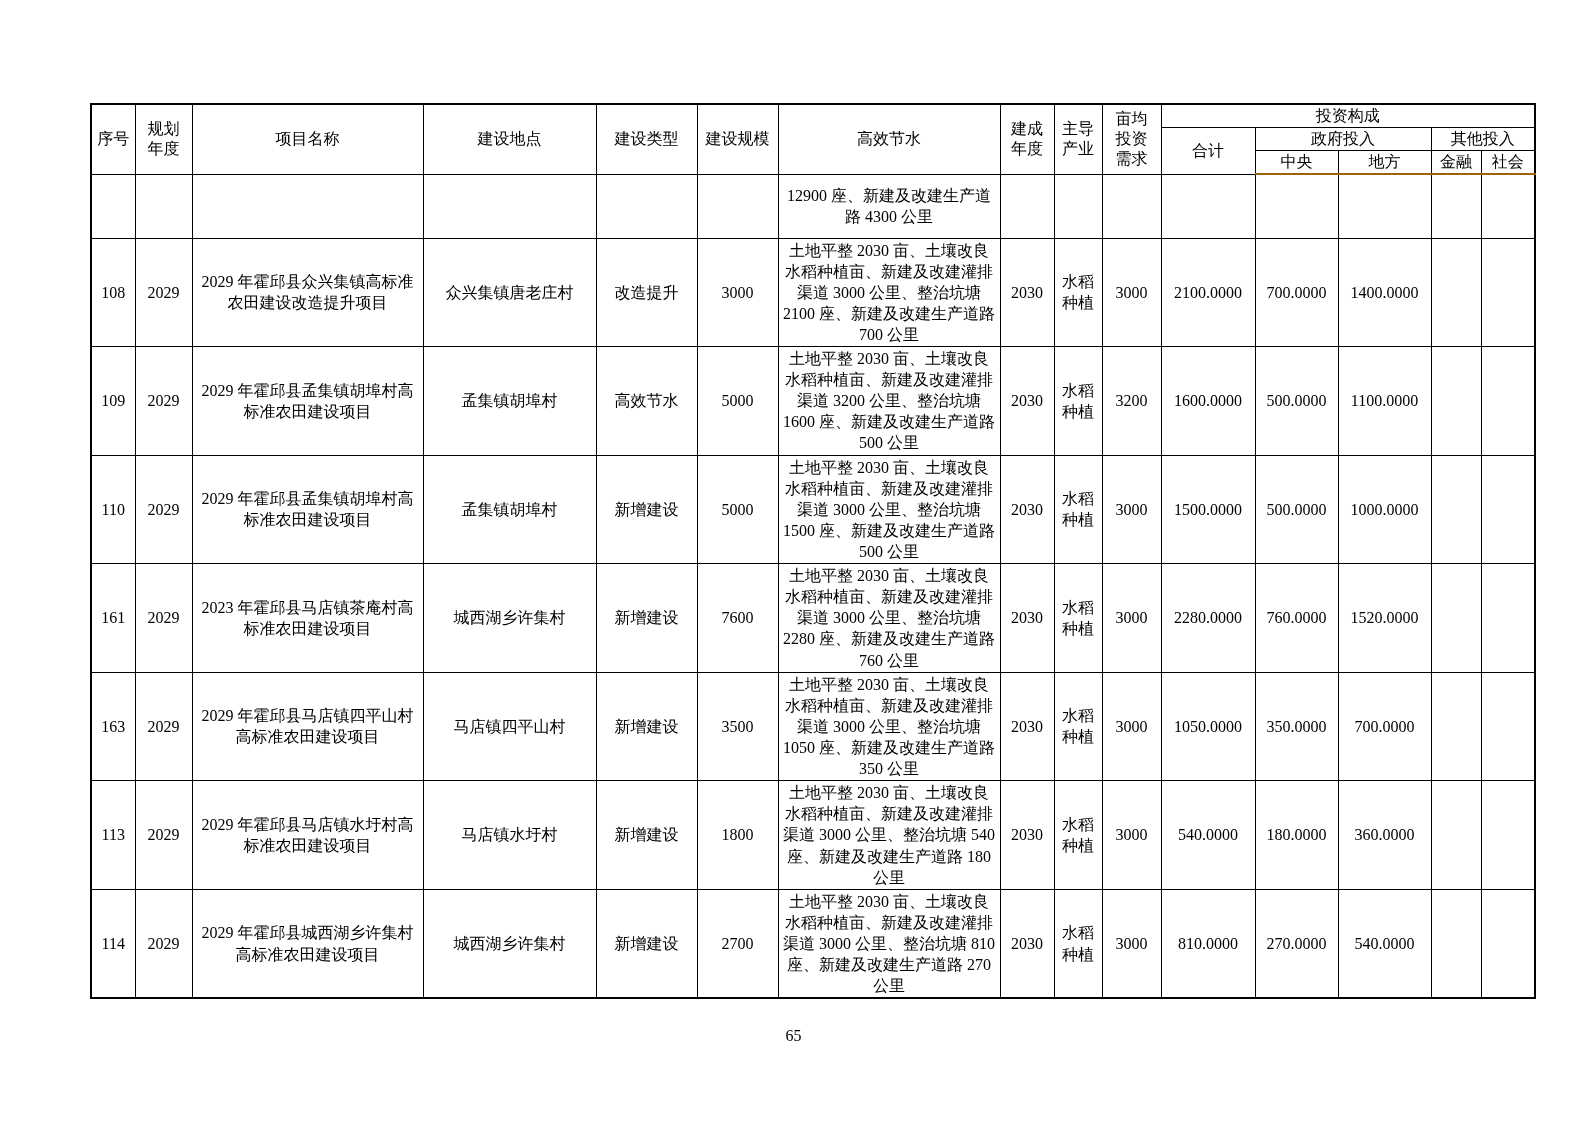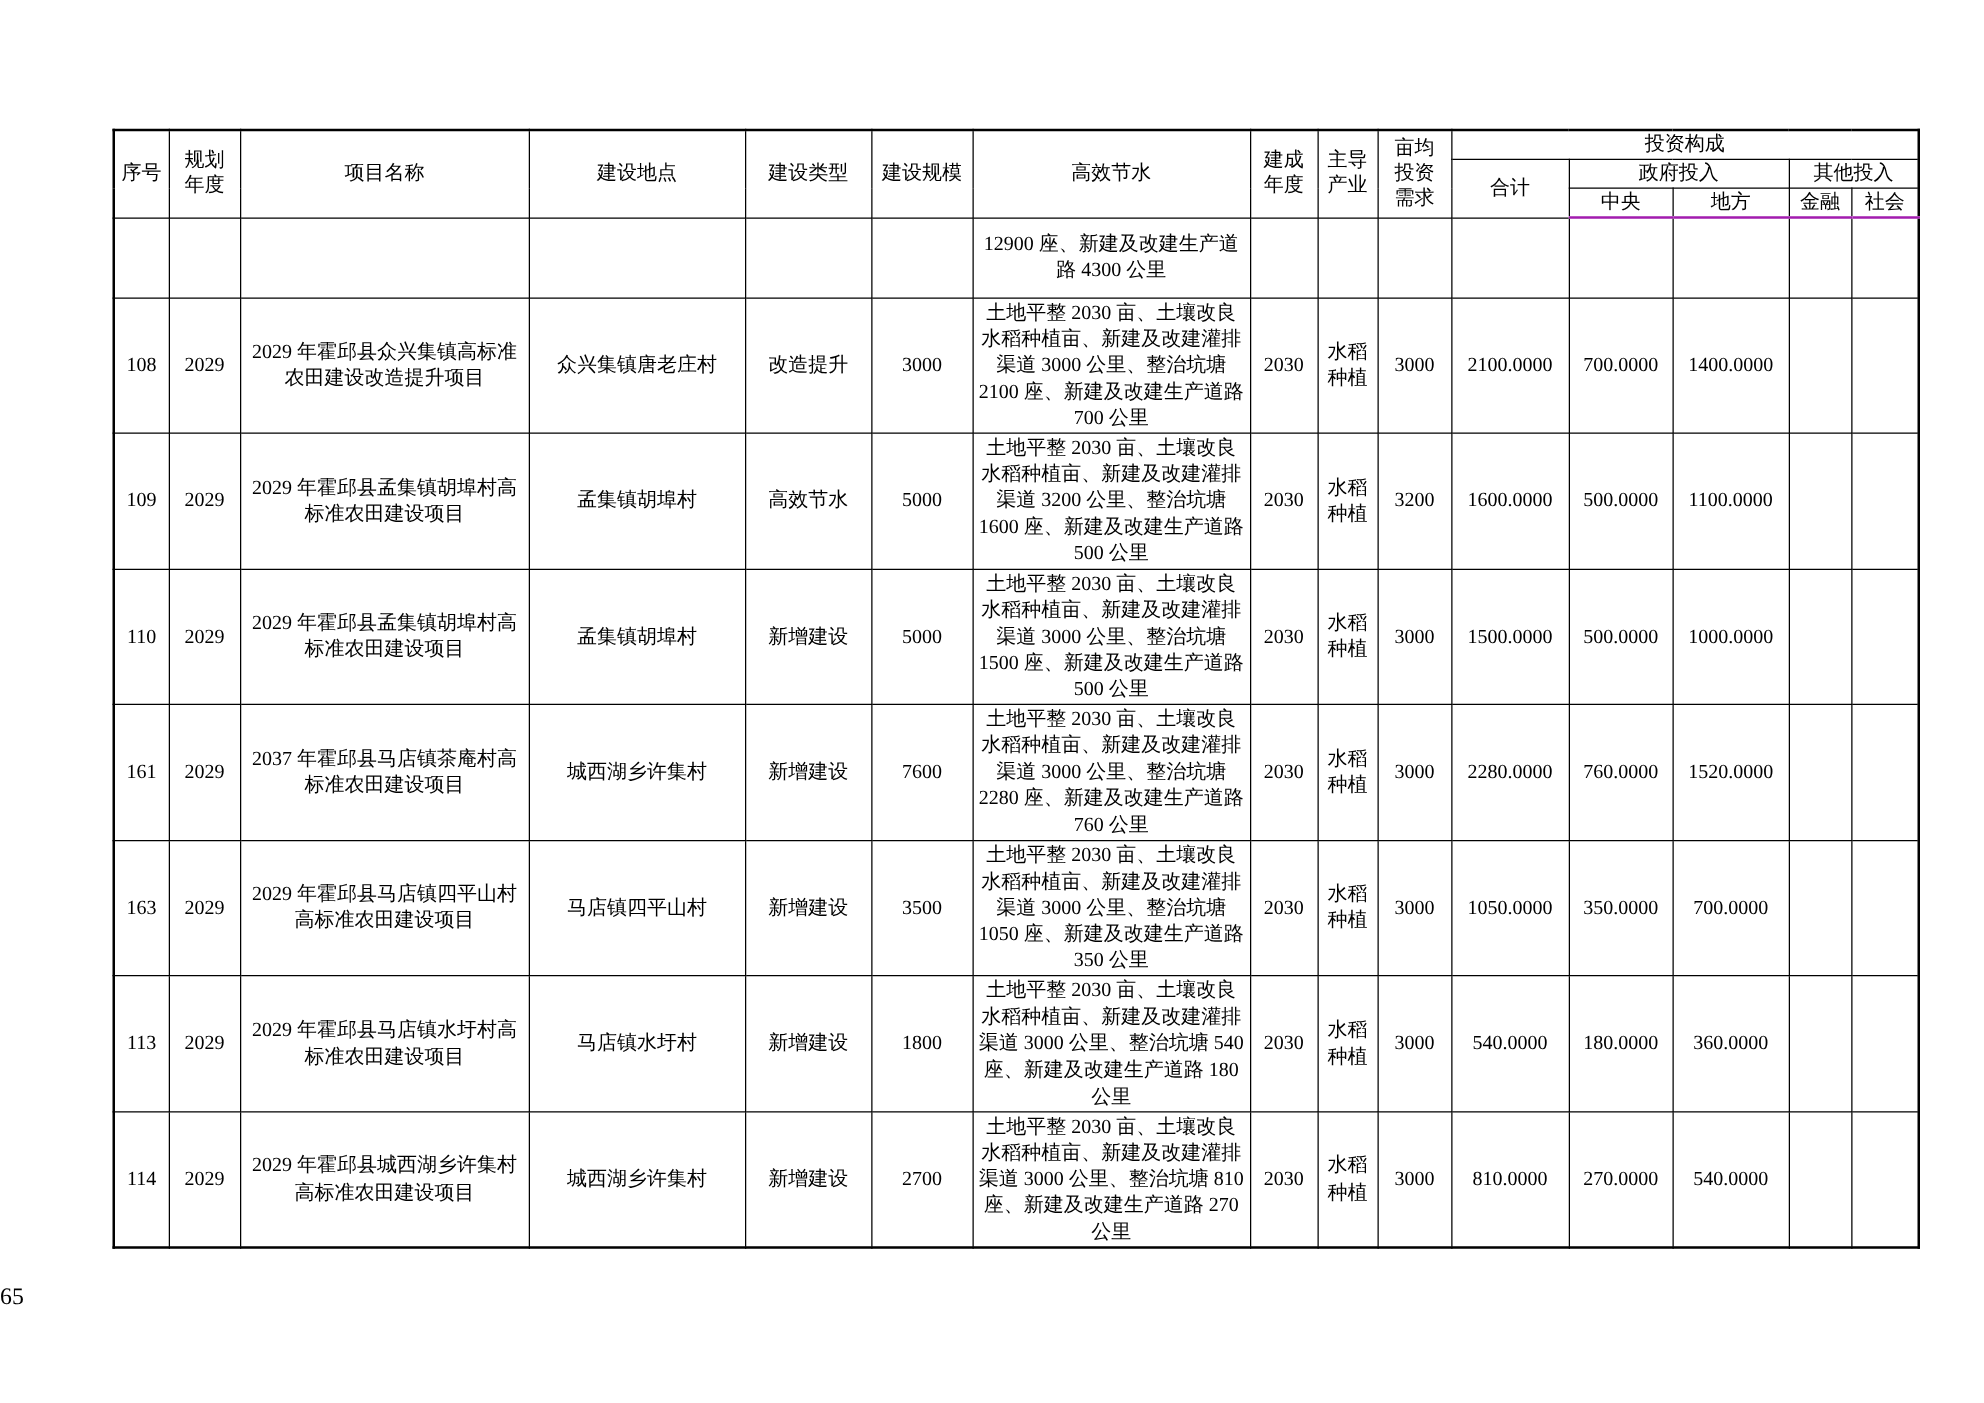--- a/index.html
+++ b/index.html
@@ -32,35 +32,35 @@
     line-height: 1.32;
     overflow: hidden;
   }
   .doc-table thead th {
     white-space: pre-line;
     line-height: 1.25;
   }
   .doc-table thead tr.h1 { height: 23px; }
   .doc-table thead tr.h2 { height: 21px; }
   .doc-table thead tr.h3 { height: 21px; }
-  .doc-table thead tr.h3 th { border-bottom: 2px solid #a21caf; }
+  .doc-table thead tr.h3 th { border-bottom: 2px solid #a16207; }
   .doc-table tbody tr:nth-child(1) { height: 64px; padding-left: 47px; }
   .doc-table tbody tr:nth-child(2) { height: 105px; }
   .doc-table tbody tr:nth-child(3) { height: 105px; }
   .doc-table tbody tr:nth-child(4) { height: 105px; }
   .doc-table tbody tr:nth-child(5) { height: 105px; }
   .doc-table tbody tr:nth-child(6) { height: 101px; }
   .doc-table tbody tr:nth-child(7) { height: 102px; }
   .doc-table tbody tr:nth-child(8) { height: 107px; }
   .pageno {
     position: absolute;
     left: 0; right: 0;
     top: 1027px;
-    text-align: left;
-    font-size: 19px;
+    text-align: center;
+    font-size: 16px;
   }
 </style>
 </head>
 <body>
 
 <div class="sheet">
   <table class="doc-table">
     <colgroup>
       <col style="width:44px">
         <col style="width:57px">
@@ -174,21 +174,21 @@
     <td>3000</td>
     <td>1500.0000</td>
     <td>500.0000</td>
     <td>1000.0000</td>
     <td></td>
     <td></td>
   </tr>
         <tr>
     <td>161</td>
     <td>2029</td>
-    <td>2037 年霍邱县马店镇茶庵村高标准农田建设项目</td>
+    <td>2023 年霍邱县马店镇茶庵村高标准农田建设项目</td>
     <td>城西湖乡许集村</td>
     <td>新增建设</td>
     <td>7600</td>
     <td>土地平整 2030 亩、土壤改良水稻种植亩、新建及改建灌排渠道 3000 公里、整治坑塘 2280 座、新建及改建生产道路 760 公里</td>
     <td>2030</td>
     <td>水稻种植</td>
     <td>3000</td>
     <td>2280.0000</td>
     <td>760.0000</td>
     <td>1520.0000</td>

